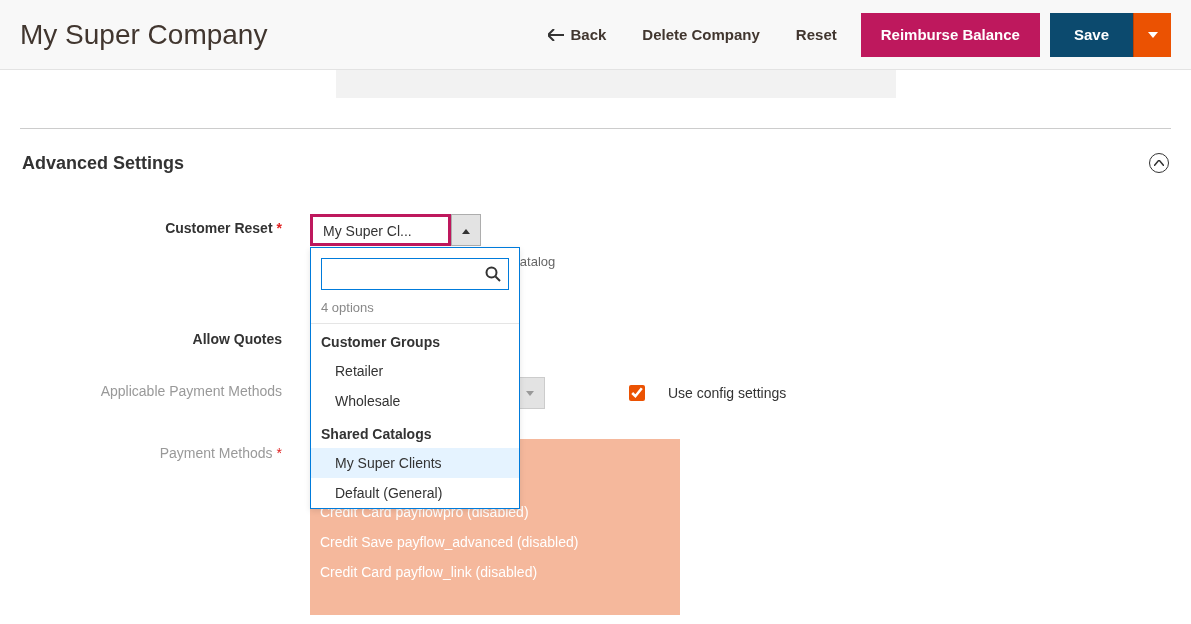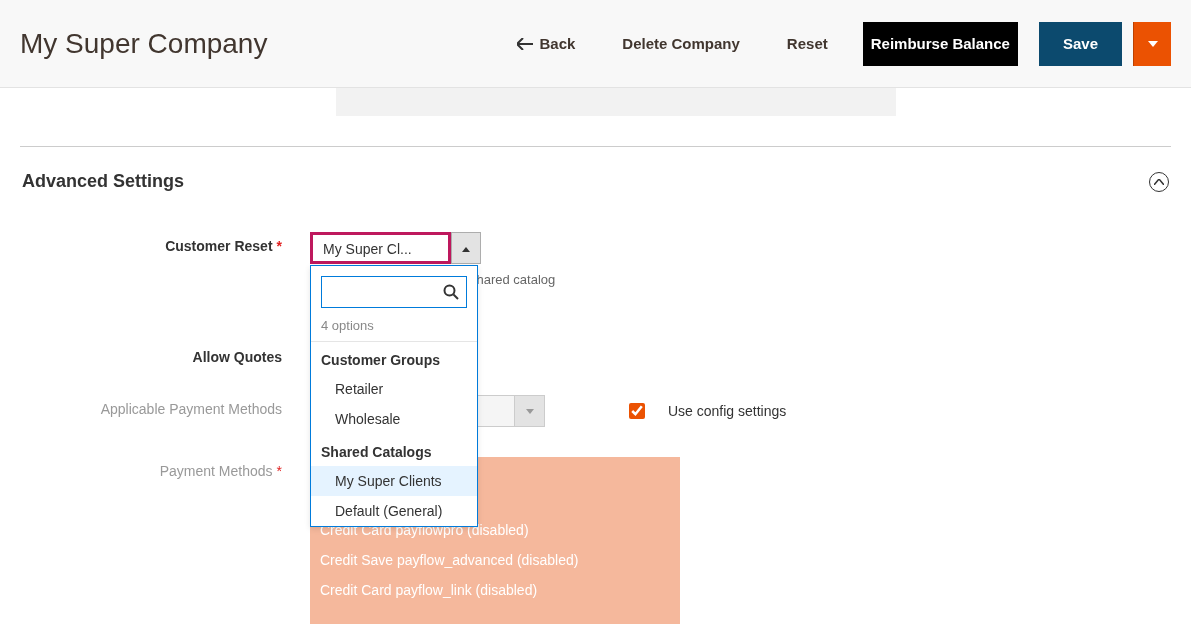--- a/index.html
+++ b/index.html
@@ -4,50 +4,50 @@
 <style>
   * { box-sizing: border-box; font-family: Arial, Helvetica, sans-serif; }
   body { margin: 0; padding: 0; background: #fff; color: #333; font-size: 14px; }
   
   .header {
     display: flex;
     align-items: center;
     padding: 10px 20px;
     background: #f8f8f8;
     border-bottom: 1px solid #e3e3e3;
-    height: 88px;
+    height: 70px;
   }
   .page-title { font-size: 28px; font-weight: 300; color: #41362f; flex:1; }
-  .header-actions { display:flex; align-items:center; gap: 11px; }
+  .header-actions { display:flex; align-items:center; gap: 0; }
   .hdr-btn {
     background: transparent; border: none; font-size: 15px; font-weight: 600;
     padding: 10px 18px; cursor: pointer; color: #333;
     display:flex; align-items:center; gap:6px;
   }
   .hdr-btn.plain { color:#41362f; }
   .hdr-btn.dark {
-    background:#000000; color:#fff; margin-left:6px; height:44px; padding:0 8px;
+    background:#be185d; color:#fff; margin-left:6px; height:44px; padding:0 20px;
   }
   .hdr-btn.primary {
     background:#0c4a6e; color:#fff; margin-left:10px; height:44px; padding:0 24px; font-size:15px;
   }
   .dropdown-toggle {
     background:#eb5202; height:44px; width:38px; display:flex; align-items:center; justify-content:center;
     border-left:1px solid rgba(0,0,0,0.2); cursor:pointer;
   }
   .dropdown-toggle svg { fill:#fff; }
   .arrow-left { display:inline-flex; }
 
   .content { padding: 0 20px; }
   .prior-box {
     width:560px; height:28px; background:#f2f2f2; margin: 0 0 30px 316px;
   }
   .divider { border-top:1px solid #ccc; margin:0 0 20px 0; }
   .section-header {
-    display:flex; align-items:flex-end; justify-content:space-between;
+    display:flex; align-items:flex-start; justify-content:space-between;
     padding: 4px 2px 20px 2px;
   }
   .section-title { font-weight:600; font-size:18px; color:#333; }
   .collapse-icon {
     width:20px; height:20px; border:1px solid #333; border-radius:50%;
     display:flex; align-items:center; justify-content:center;
   }
 
   .form-area { padding: 20px 0 60px 0; position:relative; }
   .form-row { display:flex; align-items:flex-start; margin-bottom:30px; }
@@ -64,21 +64,21 @@
     display:inline-block; vertical-align:top; height:32px;
   }
   .select-toggle {
     display:inline-block; width:30px; height:32px; border:1px solid #adadad;
     background:#e3e3e3; vertical-align:top; text-align:center; line-height:30px;
     cursor:pointer;
   }
   .select-toggle svg { vertical-align:middle; }
 
   .dropdown-panel {
-    position:absolute; top:33px; left:0; width:168px; background:#fff;
+    position:absolute; top:33px; left:0; width:210px; background:#fff;
     border:1px solid #007bdb; z-index:100;
     box-shadow: 0 2px 6px rgba(0,0,0,0.1);
   }
   .dd-search-wrap { padding:10px; }
   .dd-search {
     width:100%; border:1px solid #007bdb; height:32px; padding:4px 30px 4px 8px;
   }
   .dd-search-icon { position:absolute; right:18px; top:18px; pointer-events:none; }
   .dd-meta { padding:0 10px 8px 10px; color:#888; font-size:13px; border-bottom:1px solid #e5e5e5; }
   .dd-group-label { padding:10px 10px 6px 10px; font-weight:700; color:#333; }

